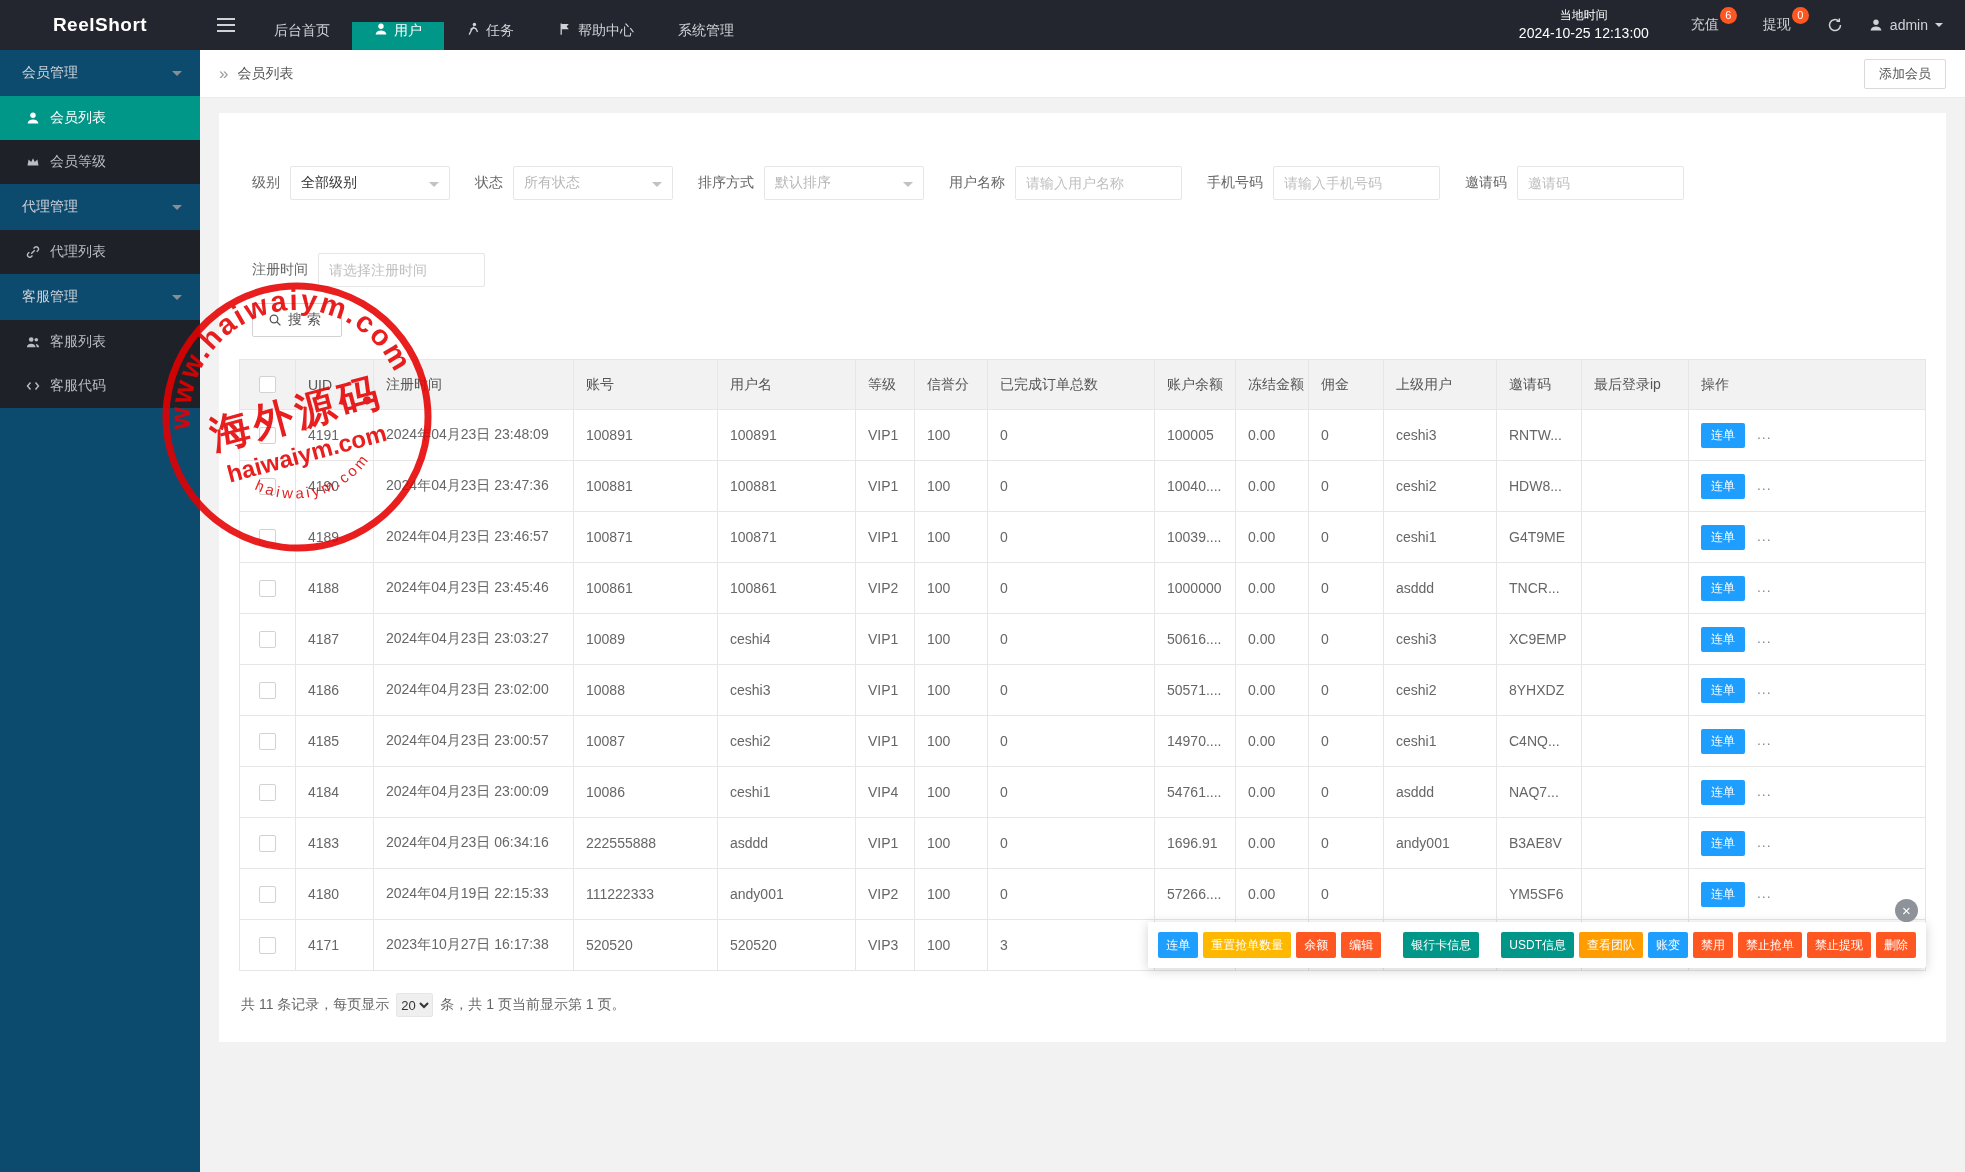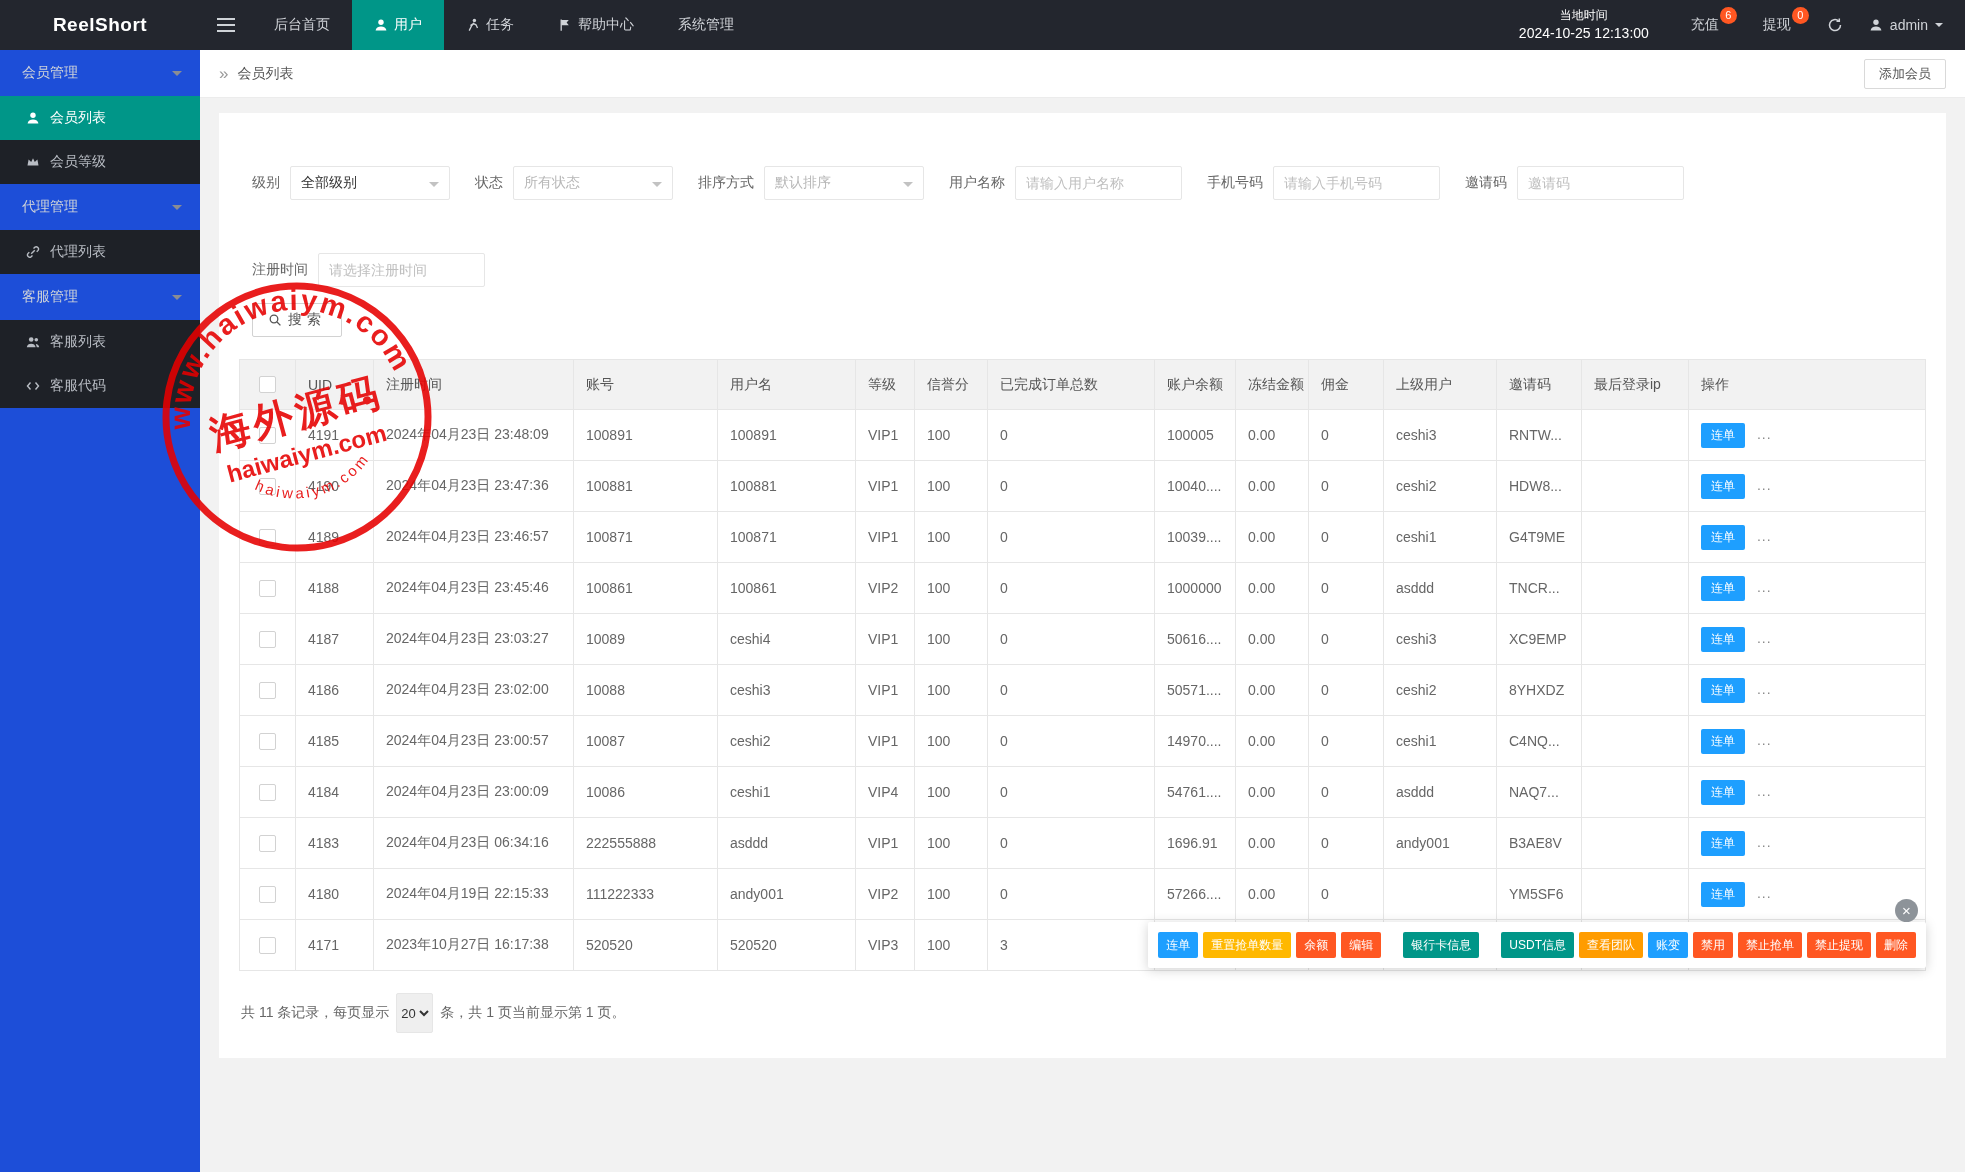--- a/index.html
+++ b/index.html
@@ -11,42 +11,42 @@
   }
   
   .topbar { position:absolute; top:0; left:0; right:0; height:50px;
     background:#23262e; display:flex; align-items:stretch; z-index:30; }
   .logo { width:200px; display:flex; align-items:center; justify-content:center;
     color:#fff; font-size:19px; font-weight:bold; letter-spacing:.5px; background:#23262e; }
   .burger { width:52px; display:flex; flex-direction:column; gap:4px;
     align-items:center; justify-content:center; cursor:pointer; }
   .burger span { width:18px; height:2px; background:#cfd3d8; }
   .topnav { display:flex; align-items:stretch; }
-  .nav-item { display:flex; align-items:center; gap:6px; padding:0 22px;
-    color:#d0d3d8; font-size:14px; cursor:pointer; text-decoration:none; }
+  .nav-item { display:flex; gap:6px; padding:0 22px;
+    color:#d0d3d8; font-size:14px; cursor:pointer; text-decoration:none;margin-top:22px; }
   .nav-item.active { background:#009688; color:#fff; }
   .top-right { margin-left:auto; display:flex; align-items:center; }
   .time-block { text-align:center; color:#fff; padding:0 20px; line-height:1.4; }
   .time-block .t1 { font-size:12px; }
   .time-block .t2 { font-size:14px; }
   .badge-item { position:relative; color:#d0d3d8; font-size:14px;
     padding:0 14px; margin:0 8px; cursor:pointer; text-decoration:none;
     height:50px; display:flex; align-items:center; }
   .badge { position:absolute; top:7px; right:-4px; min-width:17px; height:17px;
     background:#ff5722; color:#fff; border-radius:9px; font-size:11px;
     line-height:17px; text-align:center; padding:0 4px; font-style:normal; }
   .refresh { color:#d0d3d8; padding:0 14px; display:flex; align-items:center; cursor:pointer; }
   .admin { color:#d0d3d8; display:flex; align-items:center; gap:7px;
     padding:0 22px 0 12px; cursor:pointer; text-decoration:none; }
   .caret { width:0; height:0; border:4px solid transparent; border-top-color:#d0d3d8; margin-top:4px; }
   .i { width:14px; height:14px; display:inline-block; vertical-align:middle; }
   .i16 { width:16px; height:16px; display:inline-block; }
   
   .sidebar { position:absolute; top:50px; left:0; bottom:0; width:200px;
-    background:#1d4ed8; z-index:20; }
+    background:#0c4a6e; z-index:20; }
   .side-group { height:46px; display:flex; align-items:center; padding:0 18px 0 22px;
     color:#cfd3d8; cursor:pointer; }
   .side-group .chev { margin-left:auto; width:0; height:0;
     border:5px solid transparent; border-top-color:#8a8d93; margin-top:5px; }
   .side-item { height:44px; display:flex; align-items:center; gap:10px;
     padding:0 18px 0 26px; color:#b9bdc4; background:#1e2127; cursor:pointer; }
   .side-item.active { background:#009688; color:#fff; }
   
   .main { position:absolute; top:50px; left:200px; right:0; bottom:0; background:#f2f2f2; }
   .crumbbar { height:48px; background:#fff; display:flex; align-items:center;
@@ -96,21 +96,21 @@
     border-radius:2px; white-space:nowrap; cursor:pointer; }
   .c-blue { background:#1e9fff; } .c-orange { background:#ffb800; }
   .c-red { background:#ff5722; } .c-teal { background:#009688;margin-left:17px; }
   .c-deeporange { background:#ff9c00; }
   .popup-close { position:absolute; top:540px; right:8px; width:23px; height:23px;
     border-radius:50%; background:#8d9399; color:#fff; display:flex;
     align-items:center; justify-content:center; font-size:15px; z-index:46; cursor:pointer; }
   
   .pagebar { margin-top:22px; padding-left:2px; display:flex; align-items:center;
     gap:7px; color:#666; font-size:14px; }
-  .page-select { height:40px; border:1px solid #e6e6e6; border-radius:2px;
+  .page-select { height:24px; border:1px solid #e6e6e6; border-radius:2px;
     color:#333; font-size:13px; font-family:inherit; }
   
   .stamp { position:absolute; left:157px; top:277px; z-index:40; opacity:.88;
     pointer-events:none; }
   .st-big { font-size:29px; font-weight:bold; fill:#e60000; letter-spacing:2px; }
   .st-cn { font-size:40px; font-weight:bold; fill:#e60000; letter-spacing:4px; }
   .st-mid { font-size:24px; font-weight:bold; fill:#e60000; }
   .st-small { font-size:15px; fill:#e60000; letter-spacing:3px; }
 </style>
 </head>

